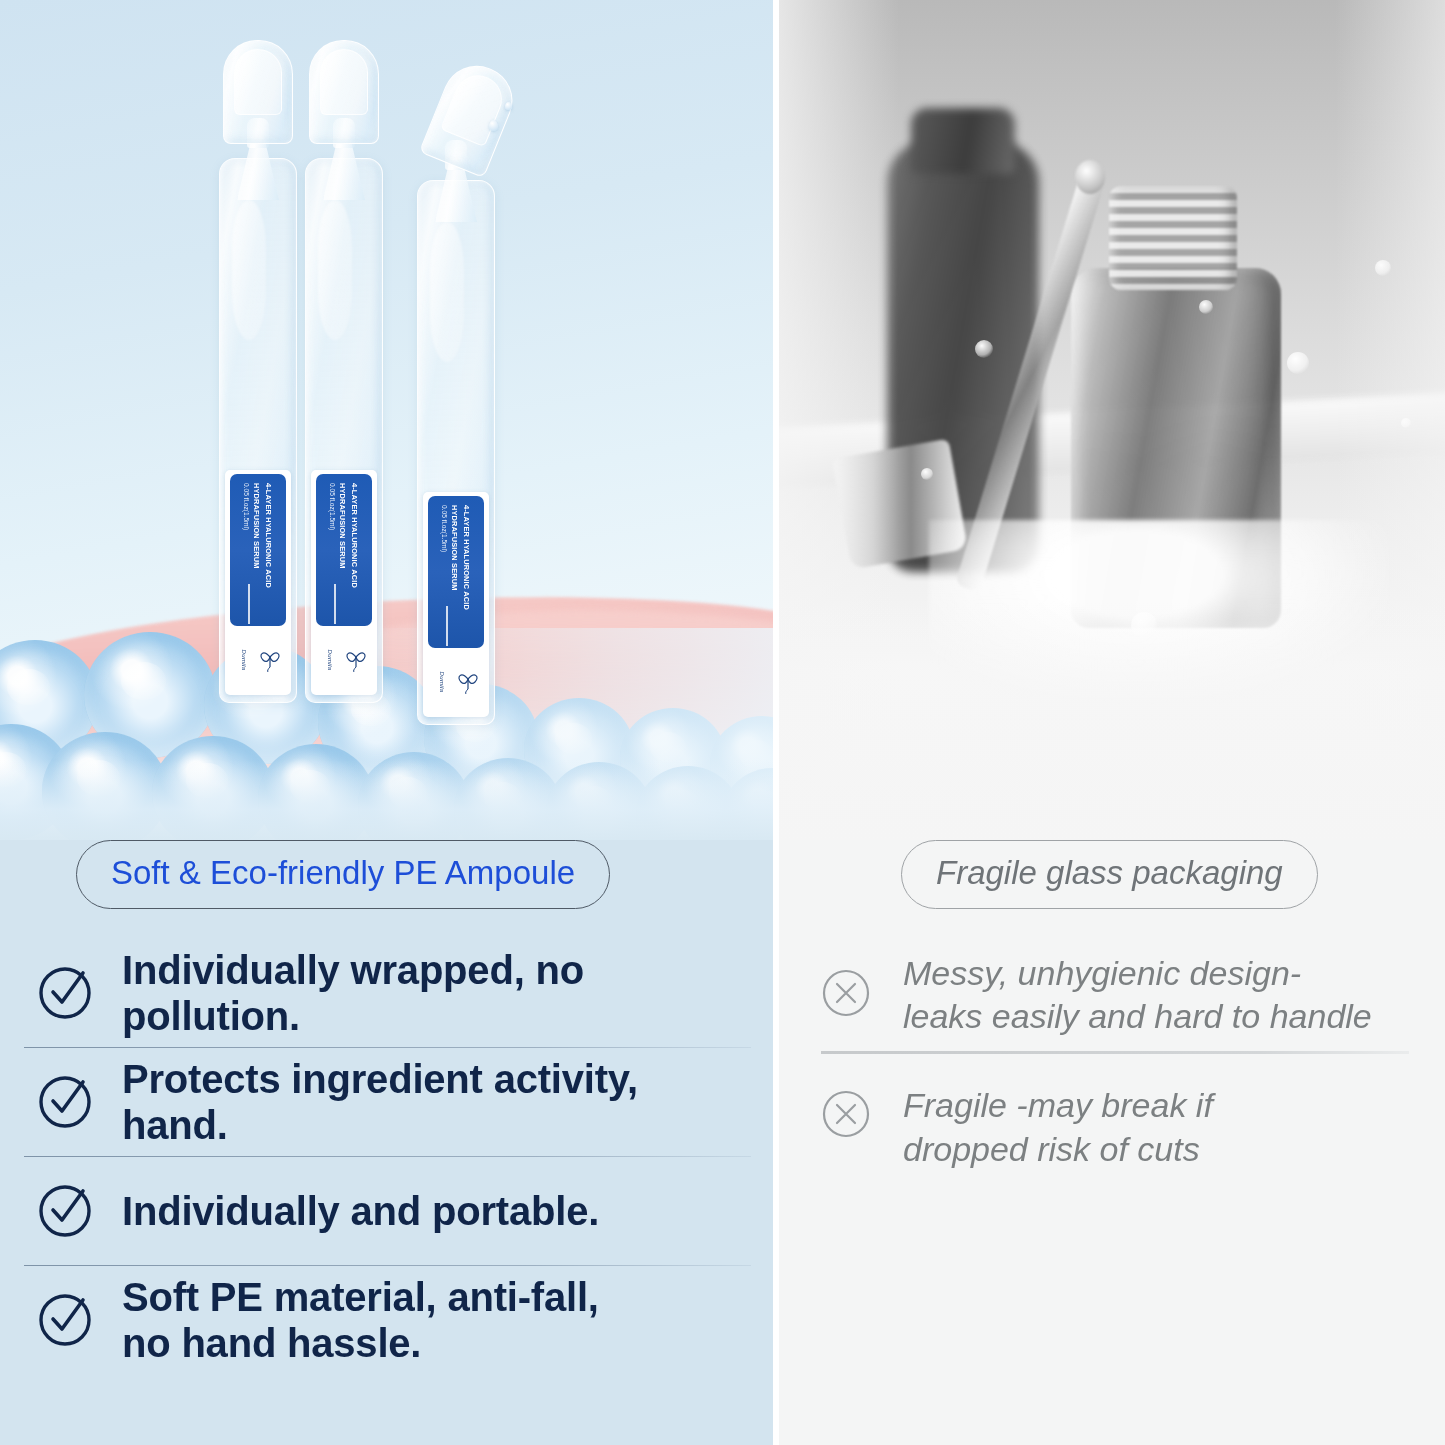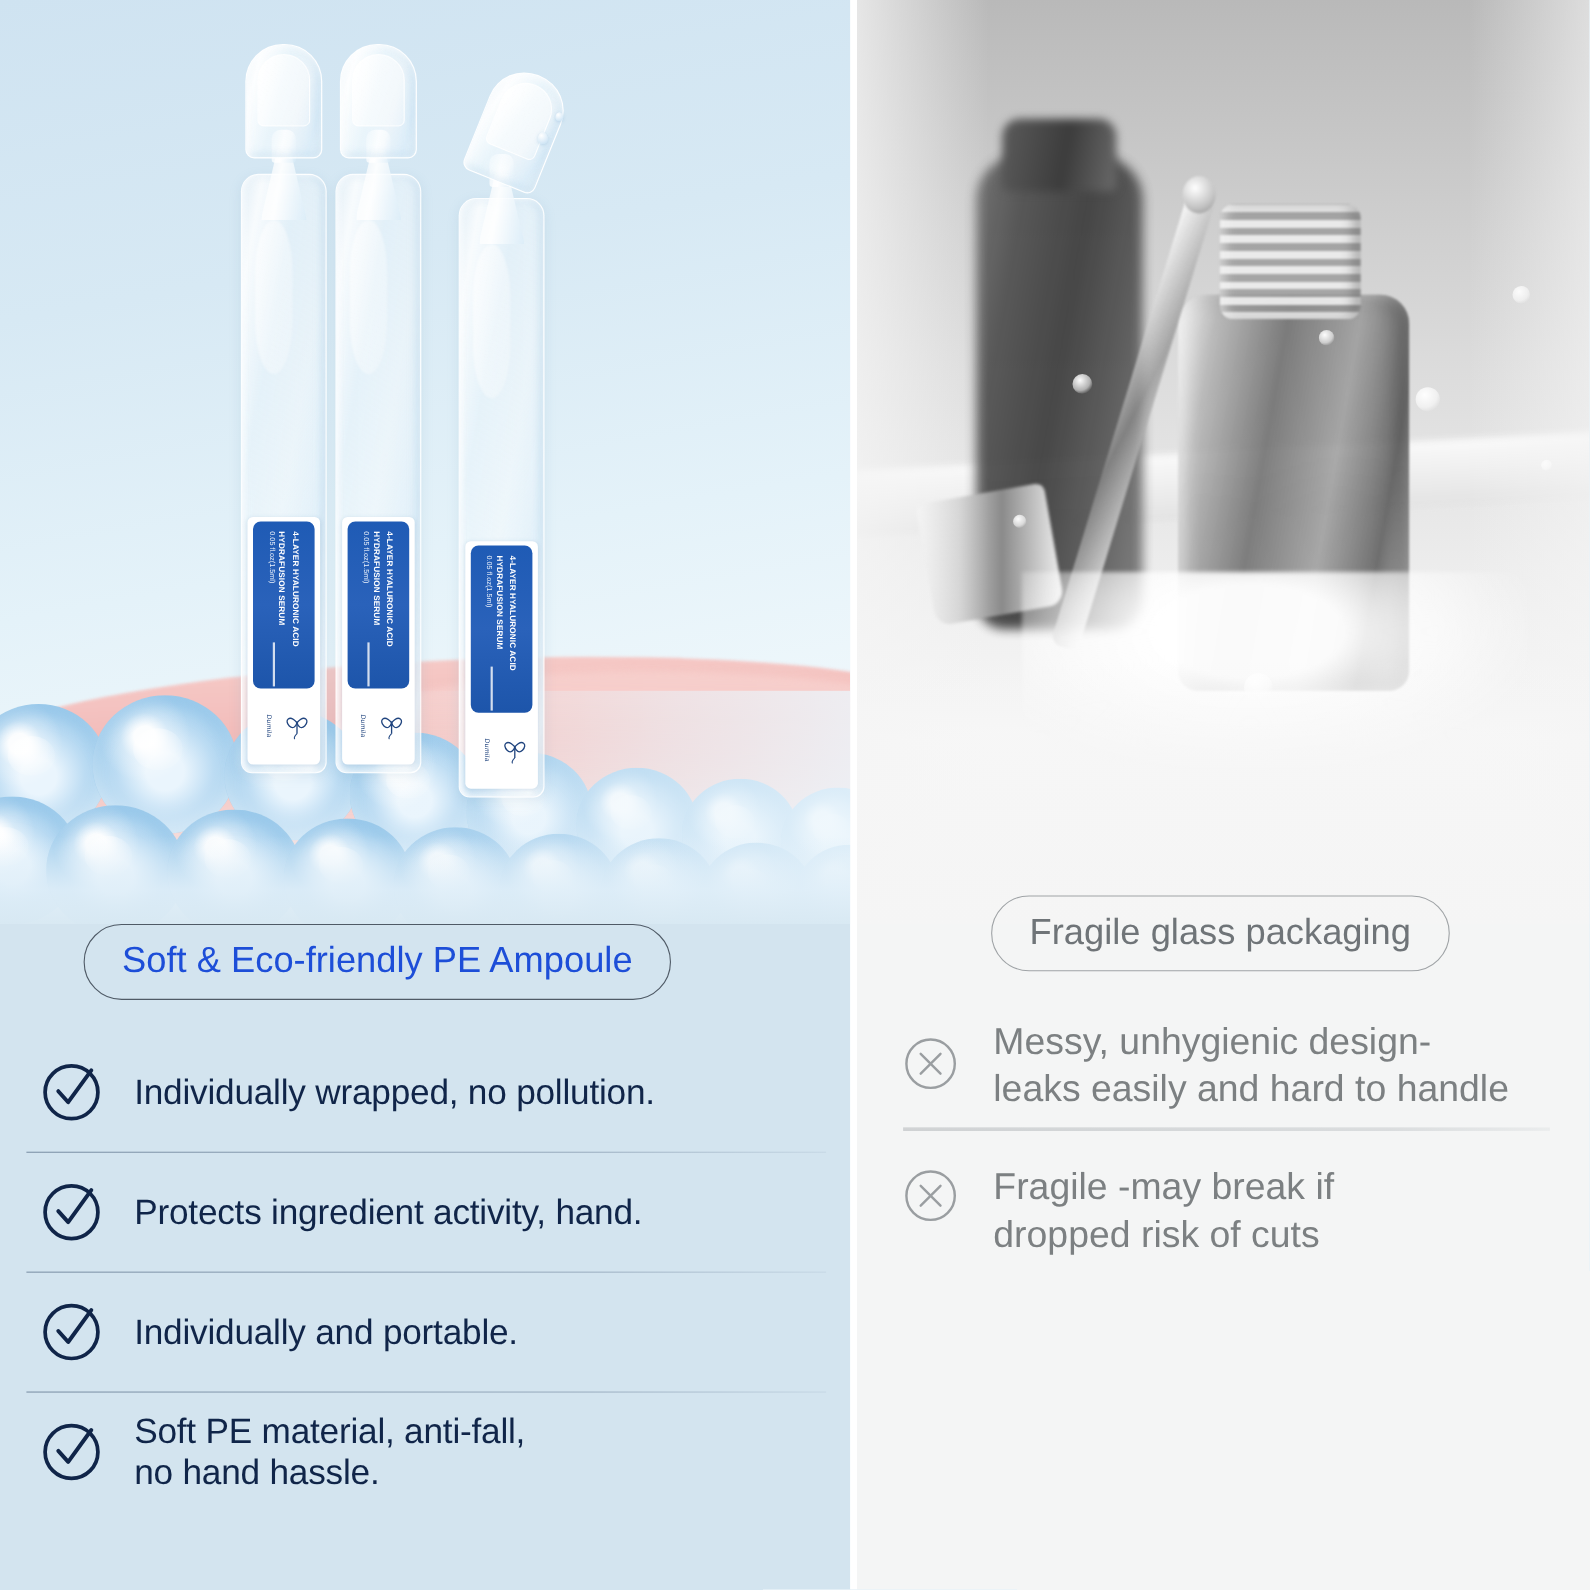--- a/index.html
+++ b/index.html
@@ -235,21 +235,21 @@
     background:linear-gradient(90deg, rgba(244,245,245,.75), rgba(244,245,245,0));
   }
   .photo-fade-right{
     position:absolute; right:0; top:0; width:110px; height:845px;
     background:linear-gradient(270deg, rgba(244,245,245,.6), rgba(244,245,245,0));
   }
 
   
   .panel-body{ position:absolute; left:0; width:100%; }
   .panel-body.left  { top:840px; }
-  .panel-body.right { top:814px; }
+  .panel-body.right { top:840px;font-style:italic; }
 
   .pill{
     display:inline-block;
     border-radius:38px;
     padding:14px 34px 17px;
     font-size:33px;
     line-height:1.1;
     white-space:nowrap;
   }
   .pill-left{
@@ -278,22 +278,22 @@
     height:1px; border:0; margin:0;
   }
   .sep-left{ margin:0 22px 0 24px; background:linear-gradient(90deg,#7e93a8,#9db0c2 70%,rgba(160,180,200,.25)); }
   .sep-right{ margin:0 36px 0 42px; background:linear-gradient(90deg,#c6c9cb,#d3d6d8 75%,rgba(210,214,216,.3)); }
 
   .ico{ flex:0 0 auto; margin-right:26px; }
   .ico-right{ margin-right:30px; }
 
   .txt-left{
     color:#102549;
-    font-size:32px;
-    font-weight:400;
+    font-size:40px;
+    font-weight:700;
     line-height:1.16;
     letter-spacing:-.2px;
   }
   .txt-right{
     color:#7c8082;
     font-size:34px;
     font-weight:400;
     line-height:1.28;
   }
 </style>

